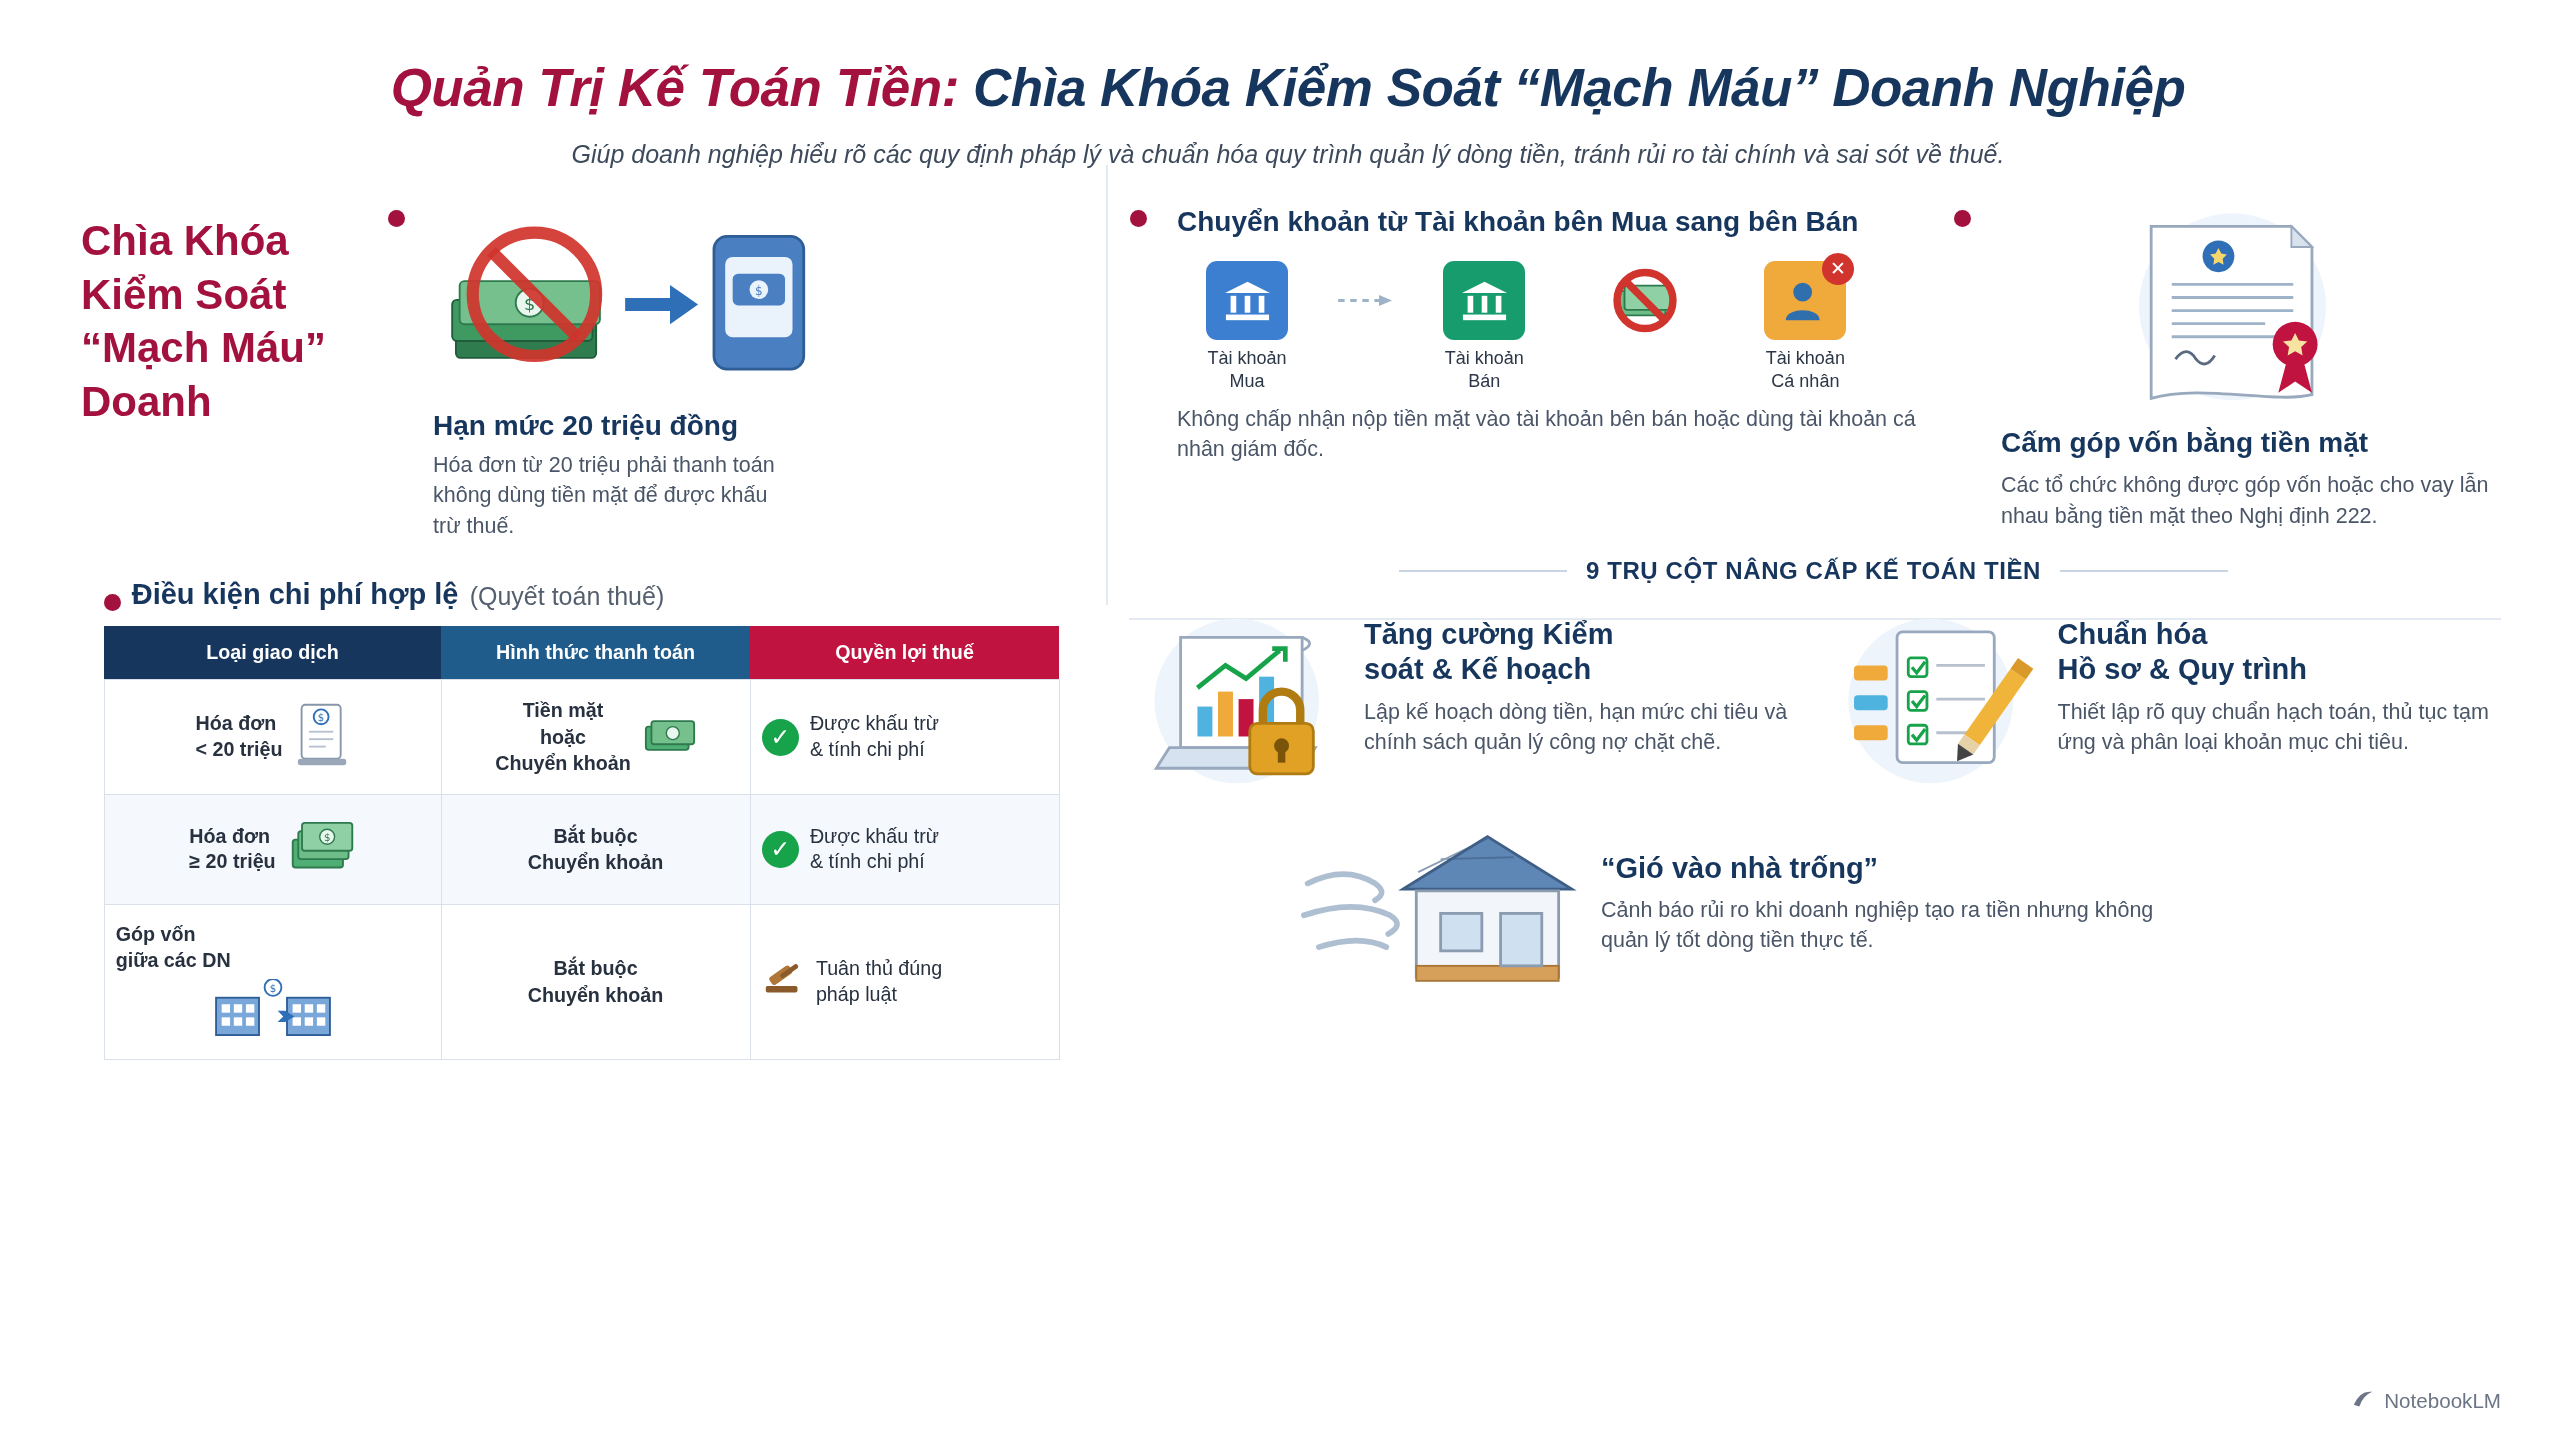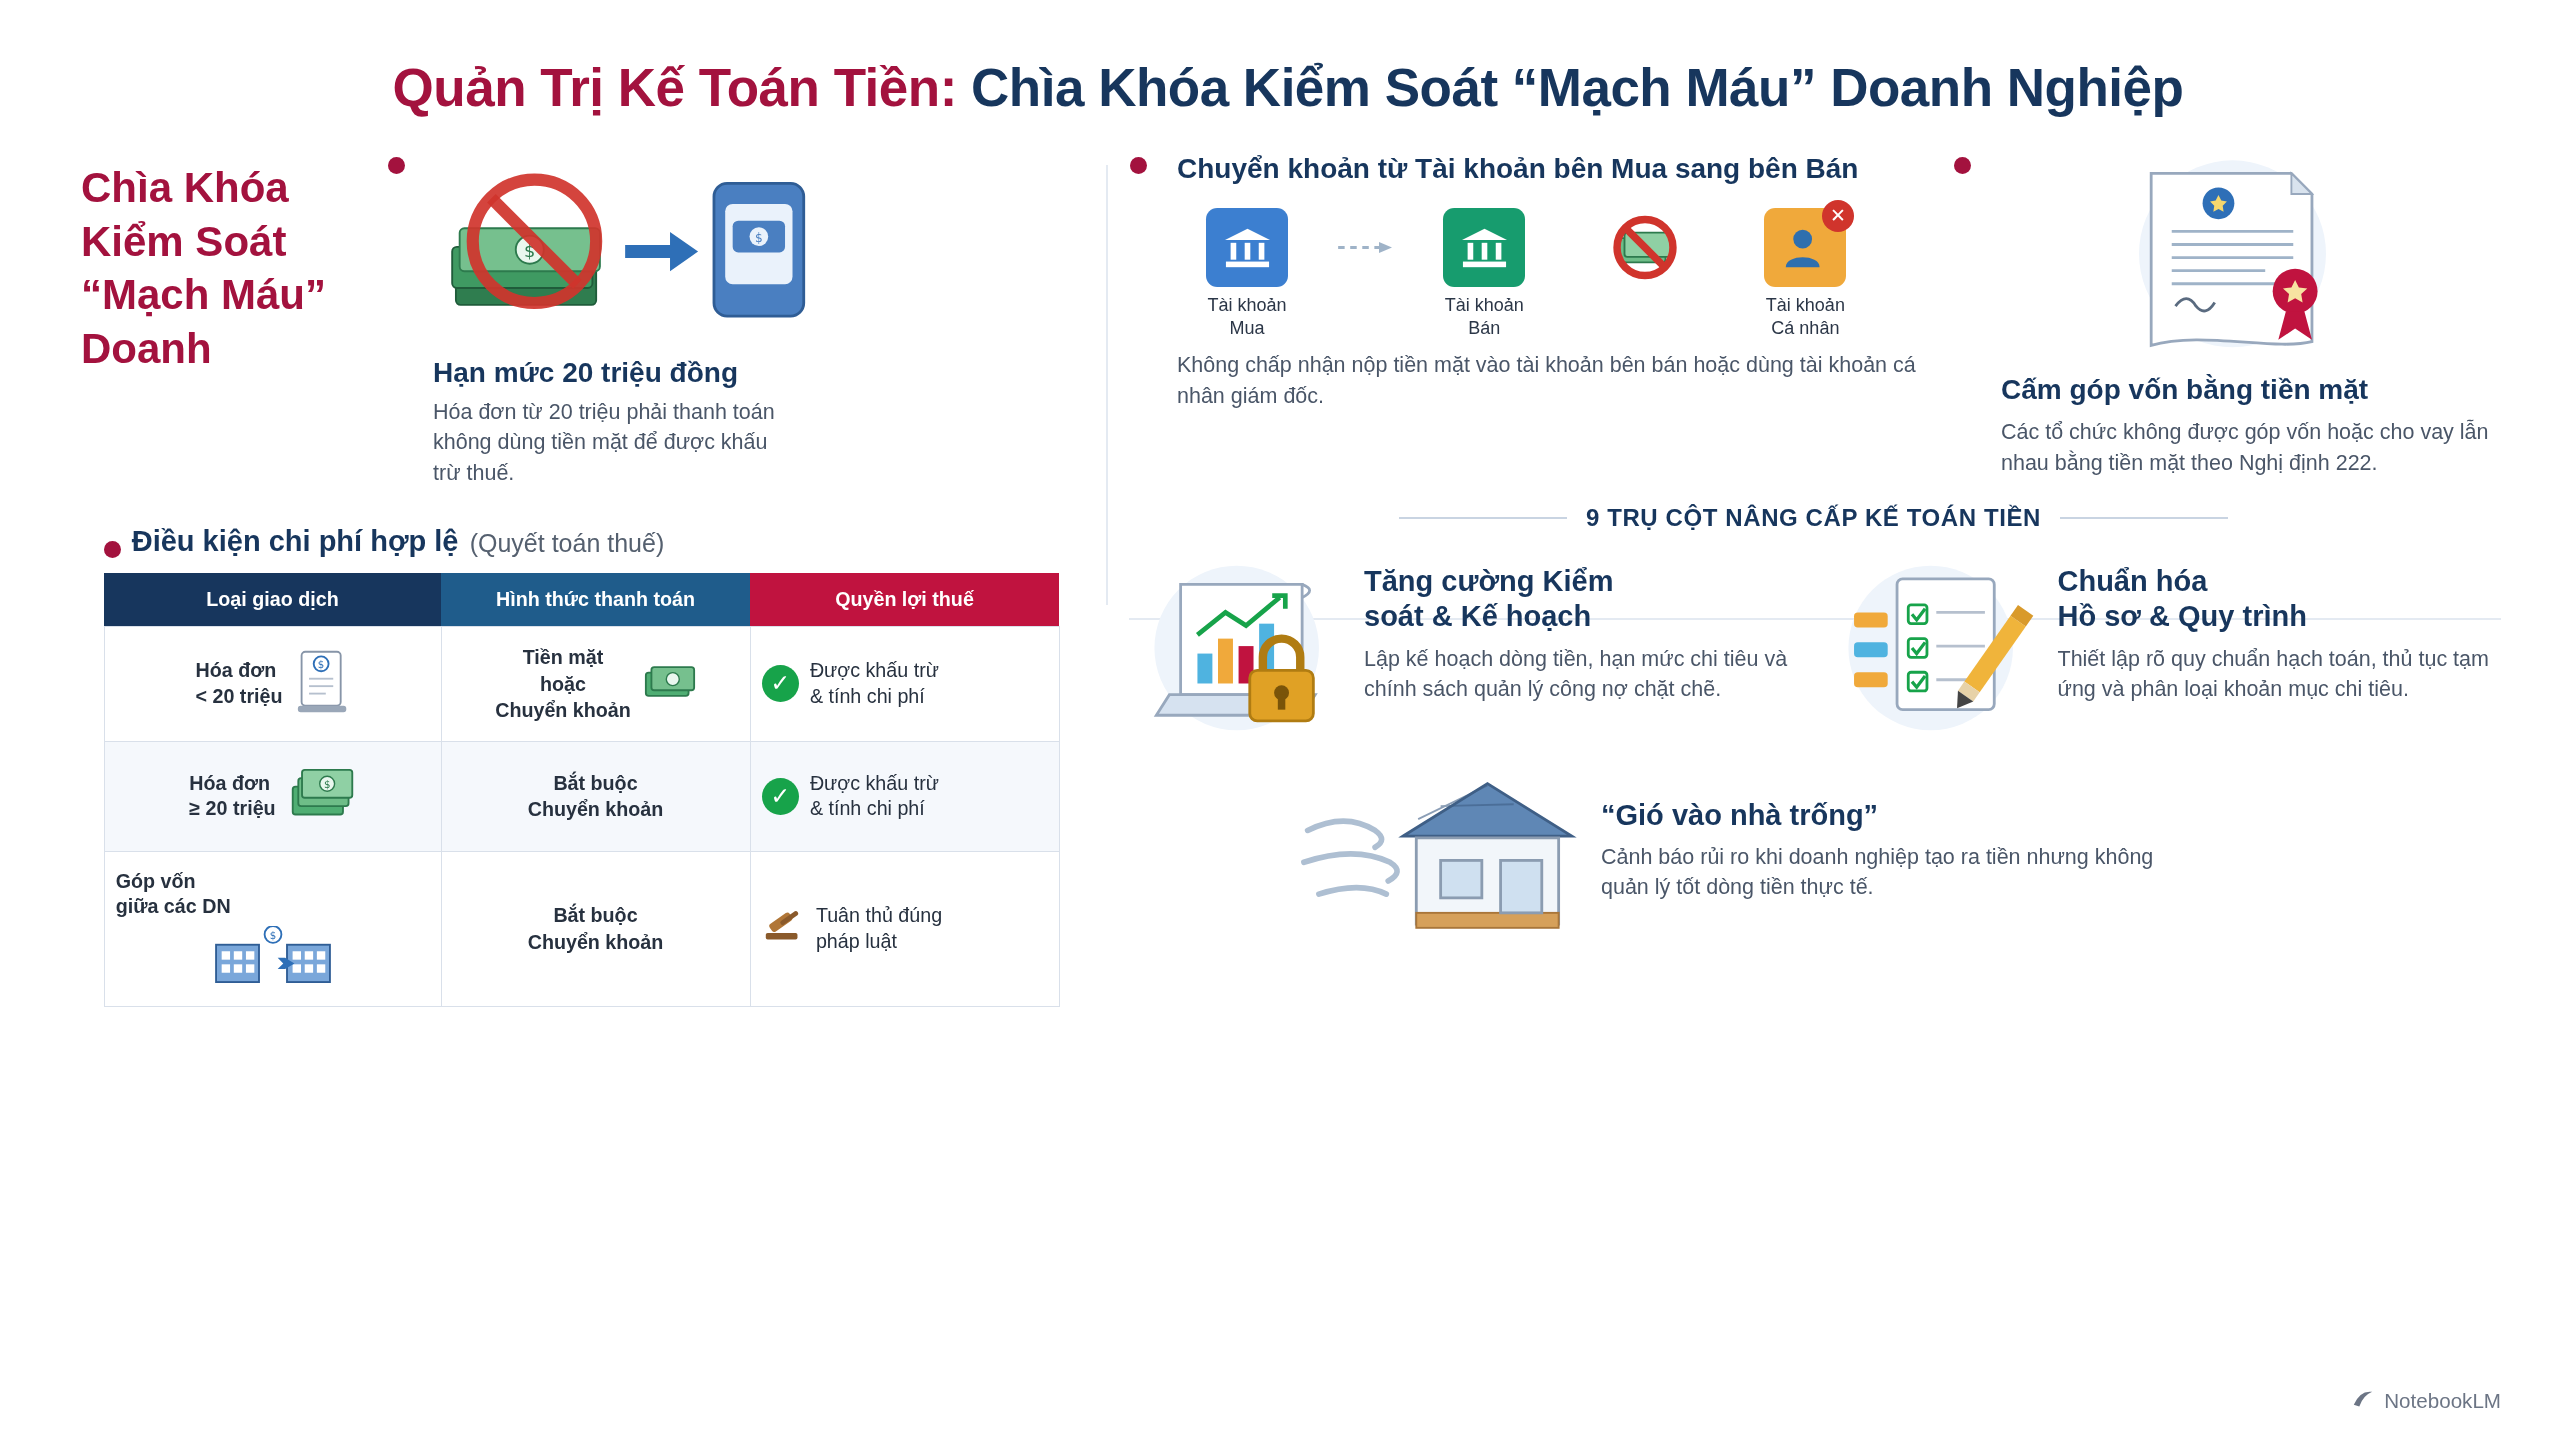--- a/index.html
+++ b/index.html
@@ -10,21 +10,21 @@
     overflow: hidden;
   }
   .page {
     position: relative;
     width: 2576px; height: 1438px;
     background: #ffffff;
     padding: 0;
   }
 
   
-  .header { padding: 58px 75px 0 75px; text-align: center; }
+  .header { padding: 58px 75px 0 75px; text-align: center; font-style: italic; }
   .title {
     font-size: 53px;
     font-weight: bold;
     letter-spacing: -0.5px;
     line-height: 1.12;
     white-space: nowrap;
   }
   .title .accent { color: #A3123E; }
   .title .dark   { color: #17365D; }
   .subtitle {
@@ -180,20 +180,21 @@
 </style>
 </head>
 <body>
 
 <div class="page">
 
   <div class="header">
     <div class="title">
       <span class="accent">Quản Trị Kế Toán Tiền:</span><span class="dark"> Chìa Khóa Kiểm Soát “Mạch Máu” Doanh Nghiệp</span>
     </div>
+    <div class="subtitle">Giúp doanh nghiệp hiểu rõ các quy định pháp lý và chuẩn hóa quy trình quản lý dòng tiền, tránh rủi ro tài chính và sai sót về thuế.</div>
   </div>
 
   <div class="v-divider"></div>
   <div class="h-divider"></div>
 
   <div class="body">
 
     <div class="col-left">
 
       <div class="left-top">

